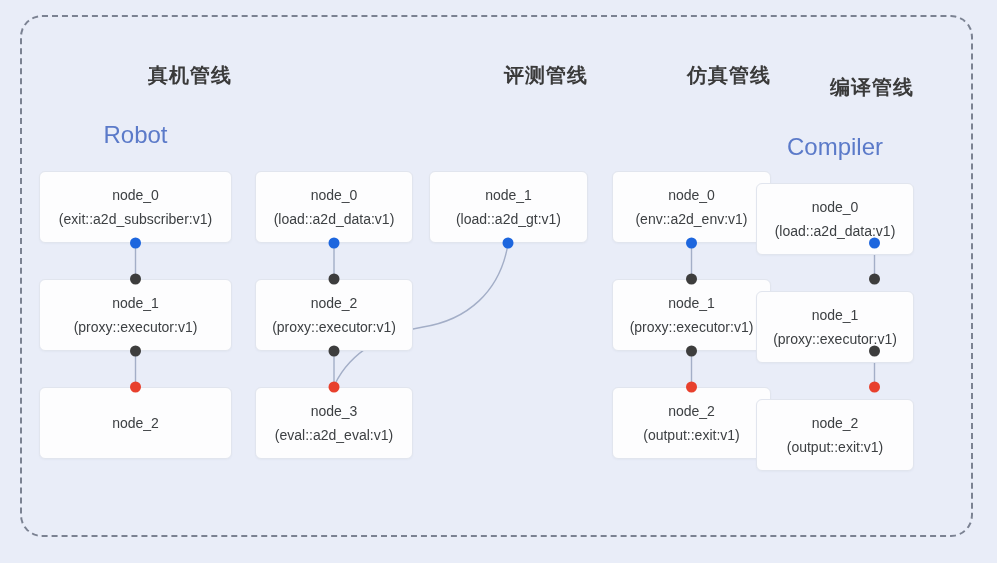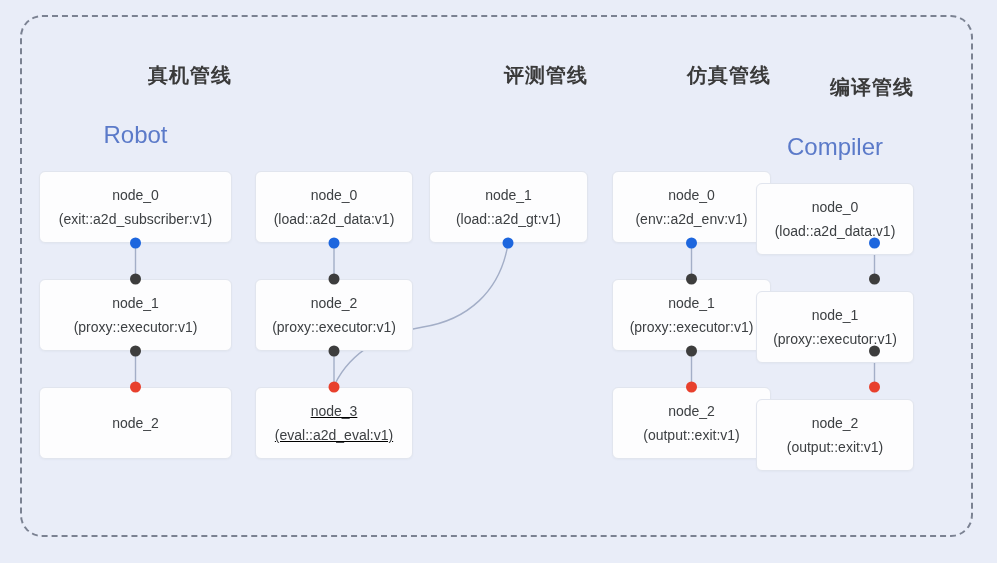--- a/index.html
+++ b/index.html
@@ -108,21 +108,21 @@
       <div class="node-type">(load::a2d_data:v1)</div>
     </div>
     <div class="node" style="left:174px;top:171px;width:159px;">
       <div class="node-name">node_1</div>
       <div class="node-type">(load::a2d_gt:v1)</div>
     </div>
     <div class="node" style="left:0;top:279px;width:158px;">
       <div class="node-name">node_2</div>
       <div class="node-type">(proxy::executor:v1)</div>
     </div>
-    <div class="node" style="left:0;top:387px;width:158px;text-decoration:underline;">
+    <div class="node" style="left:0;top:387px;width:158px;">
       <div class="node-name">node_3</div>
       <div class="node-type">(eval::a2d_eval:v1)</div>
     </div>
   </div>
 
   <div class="col" style="left:612px;width:159px;">
     <div class="zh-title">仿真管线</div>
     <div class="node" style="left:0;top:171px;width:159px;">
       <div class="node-name">node_0</div>
       <div class="node-type">(env::a2d_env:v1)</div>

